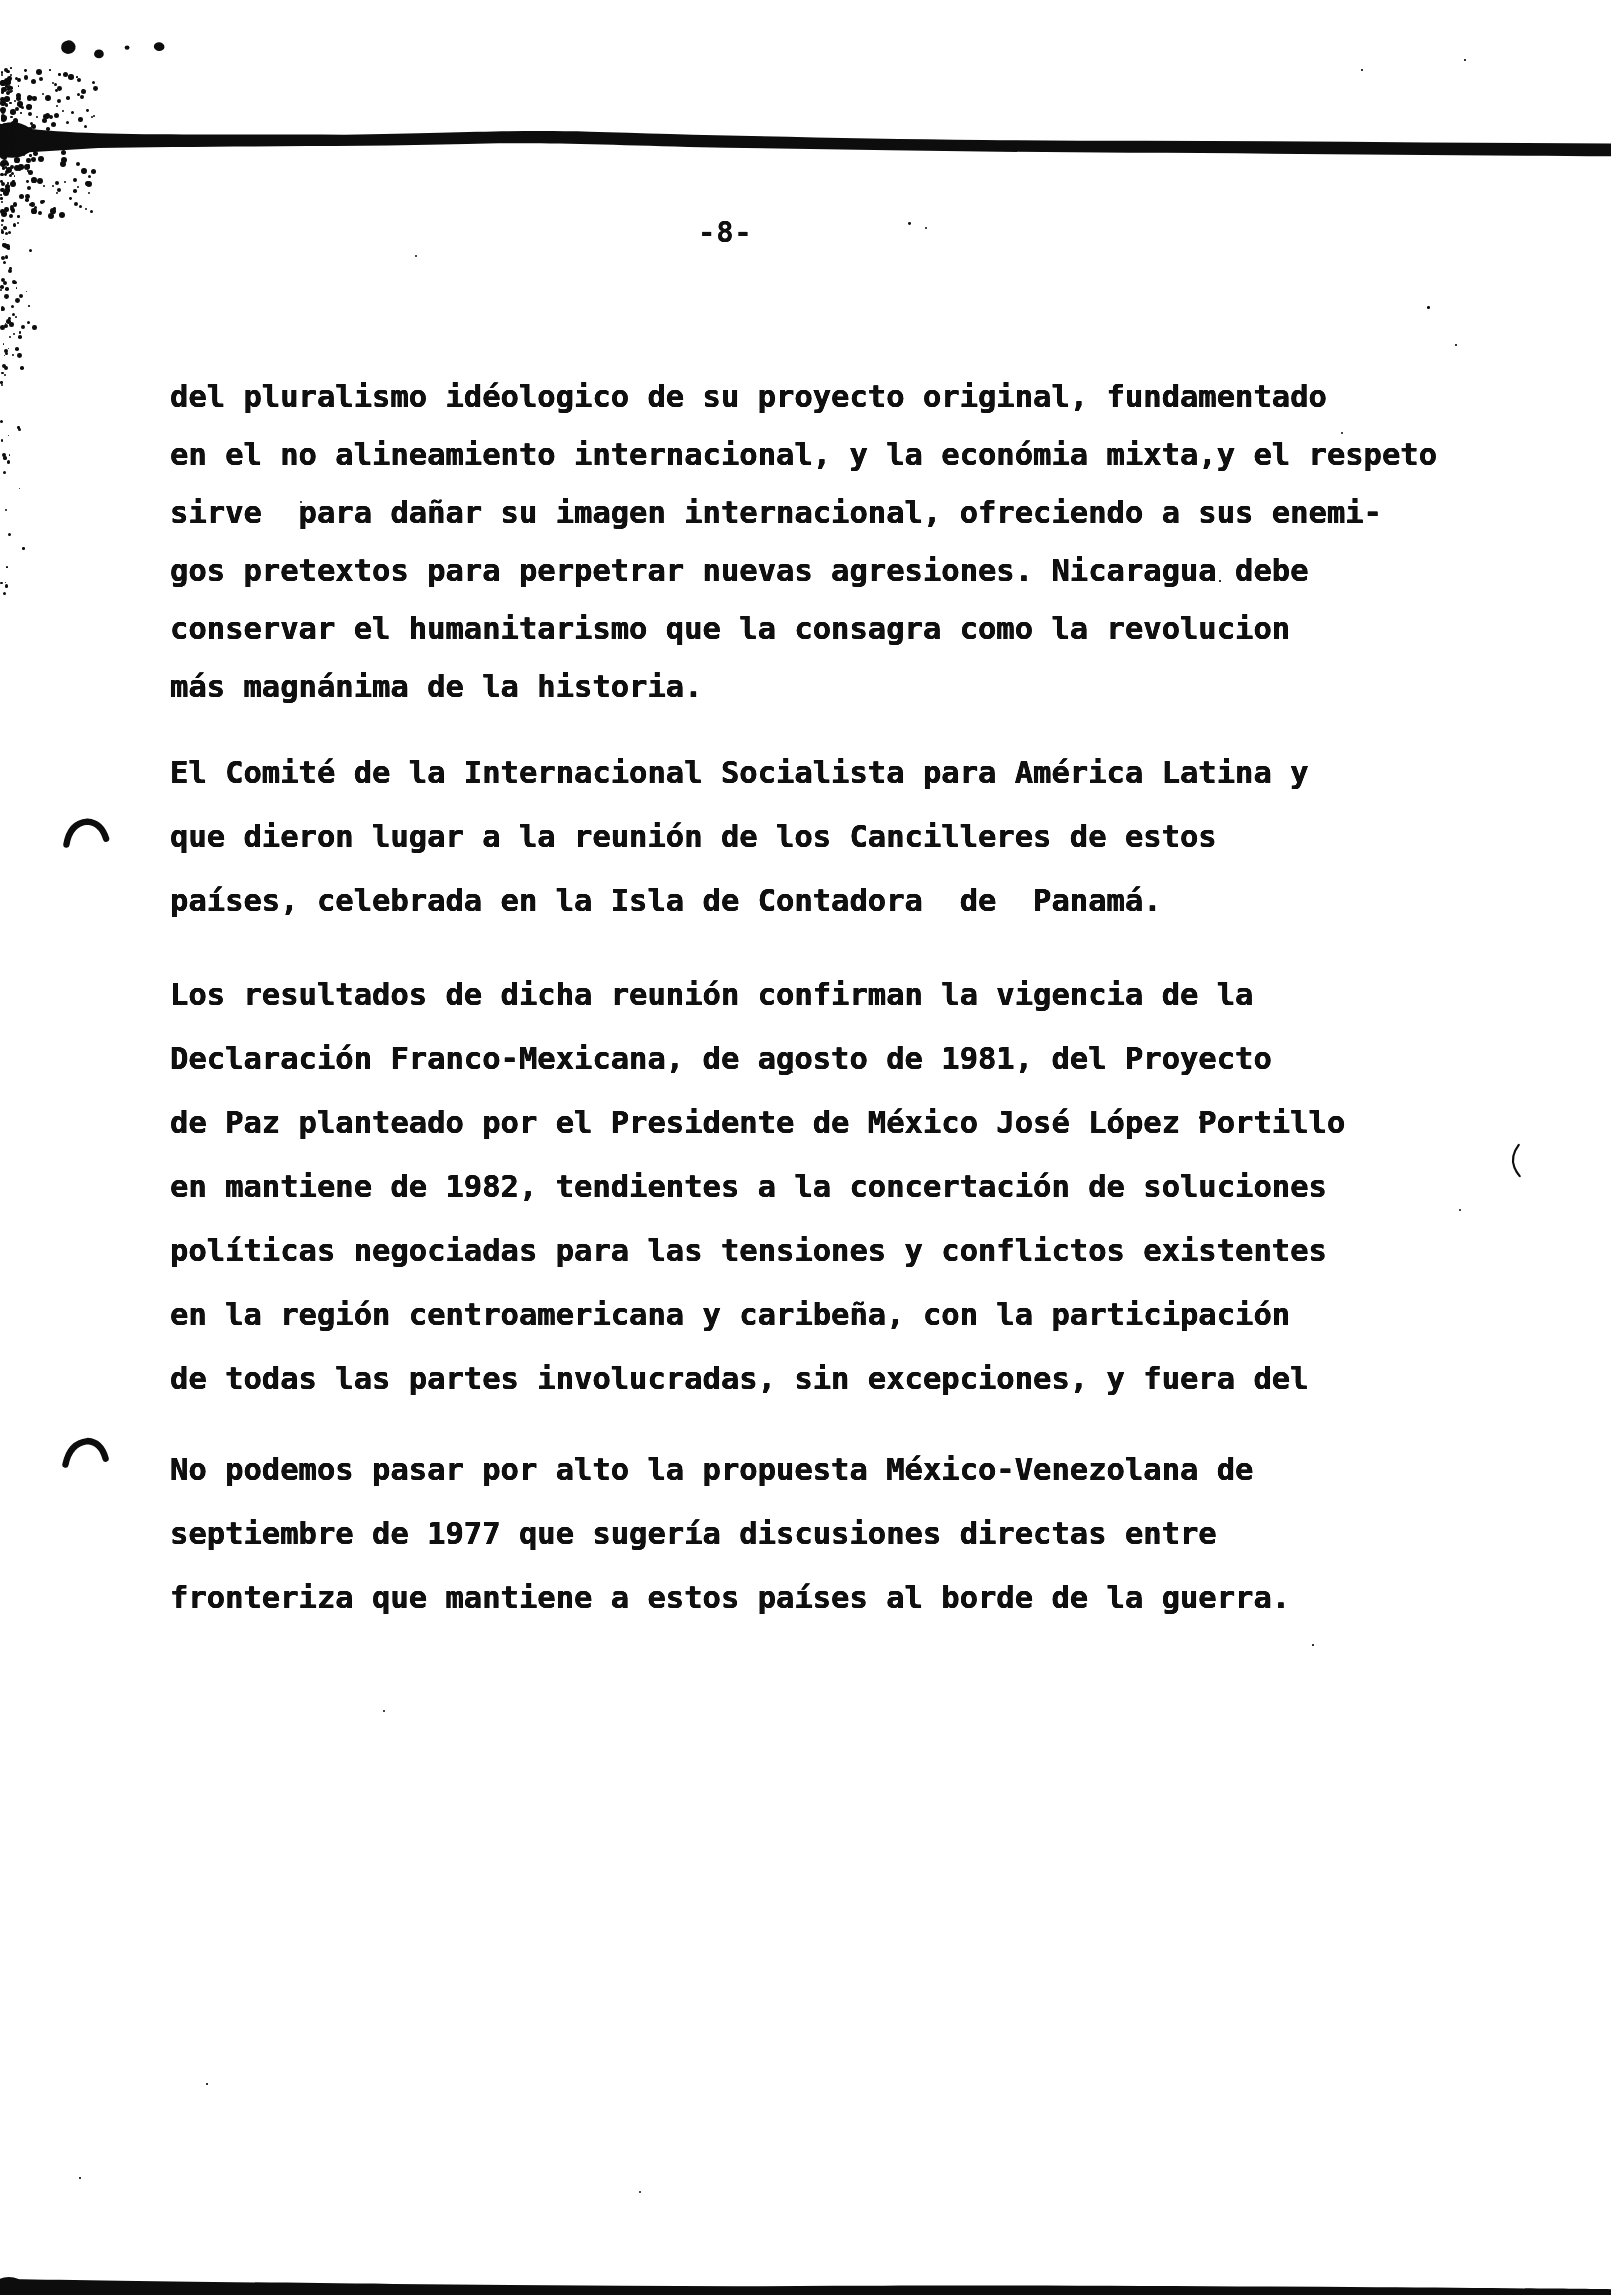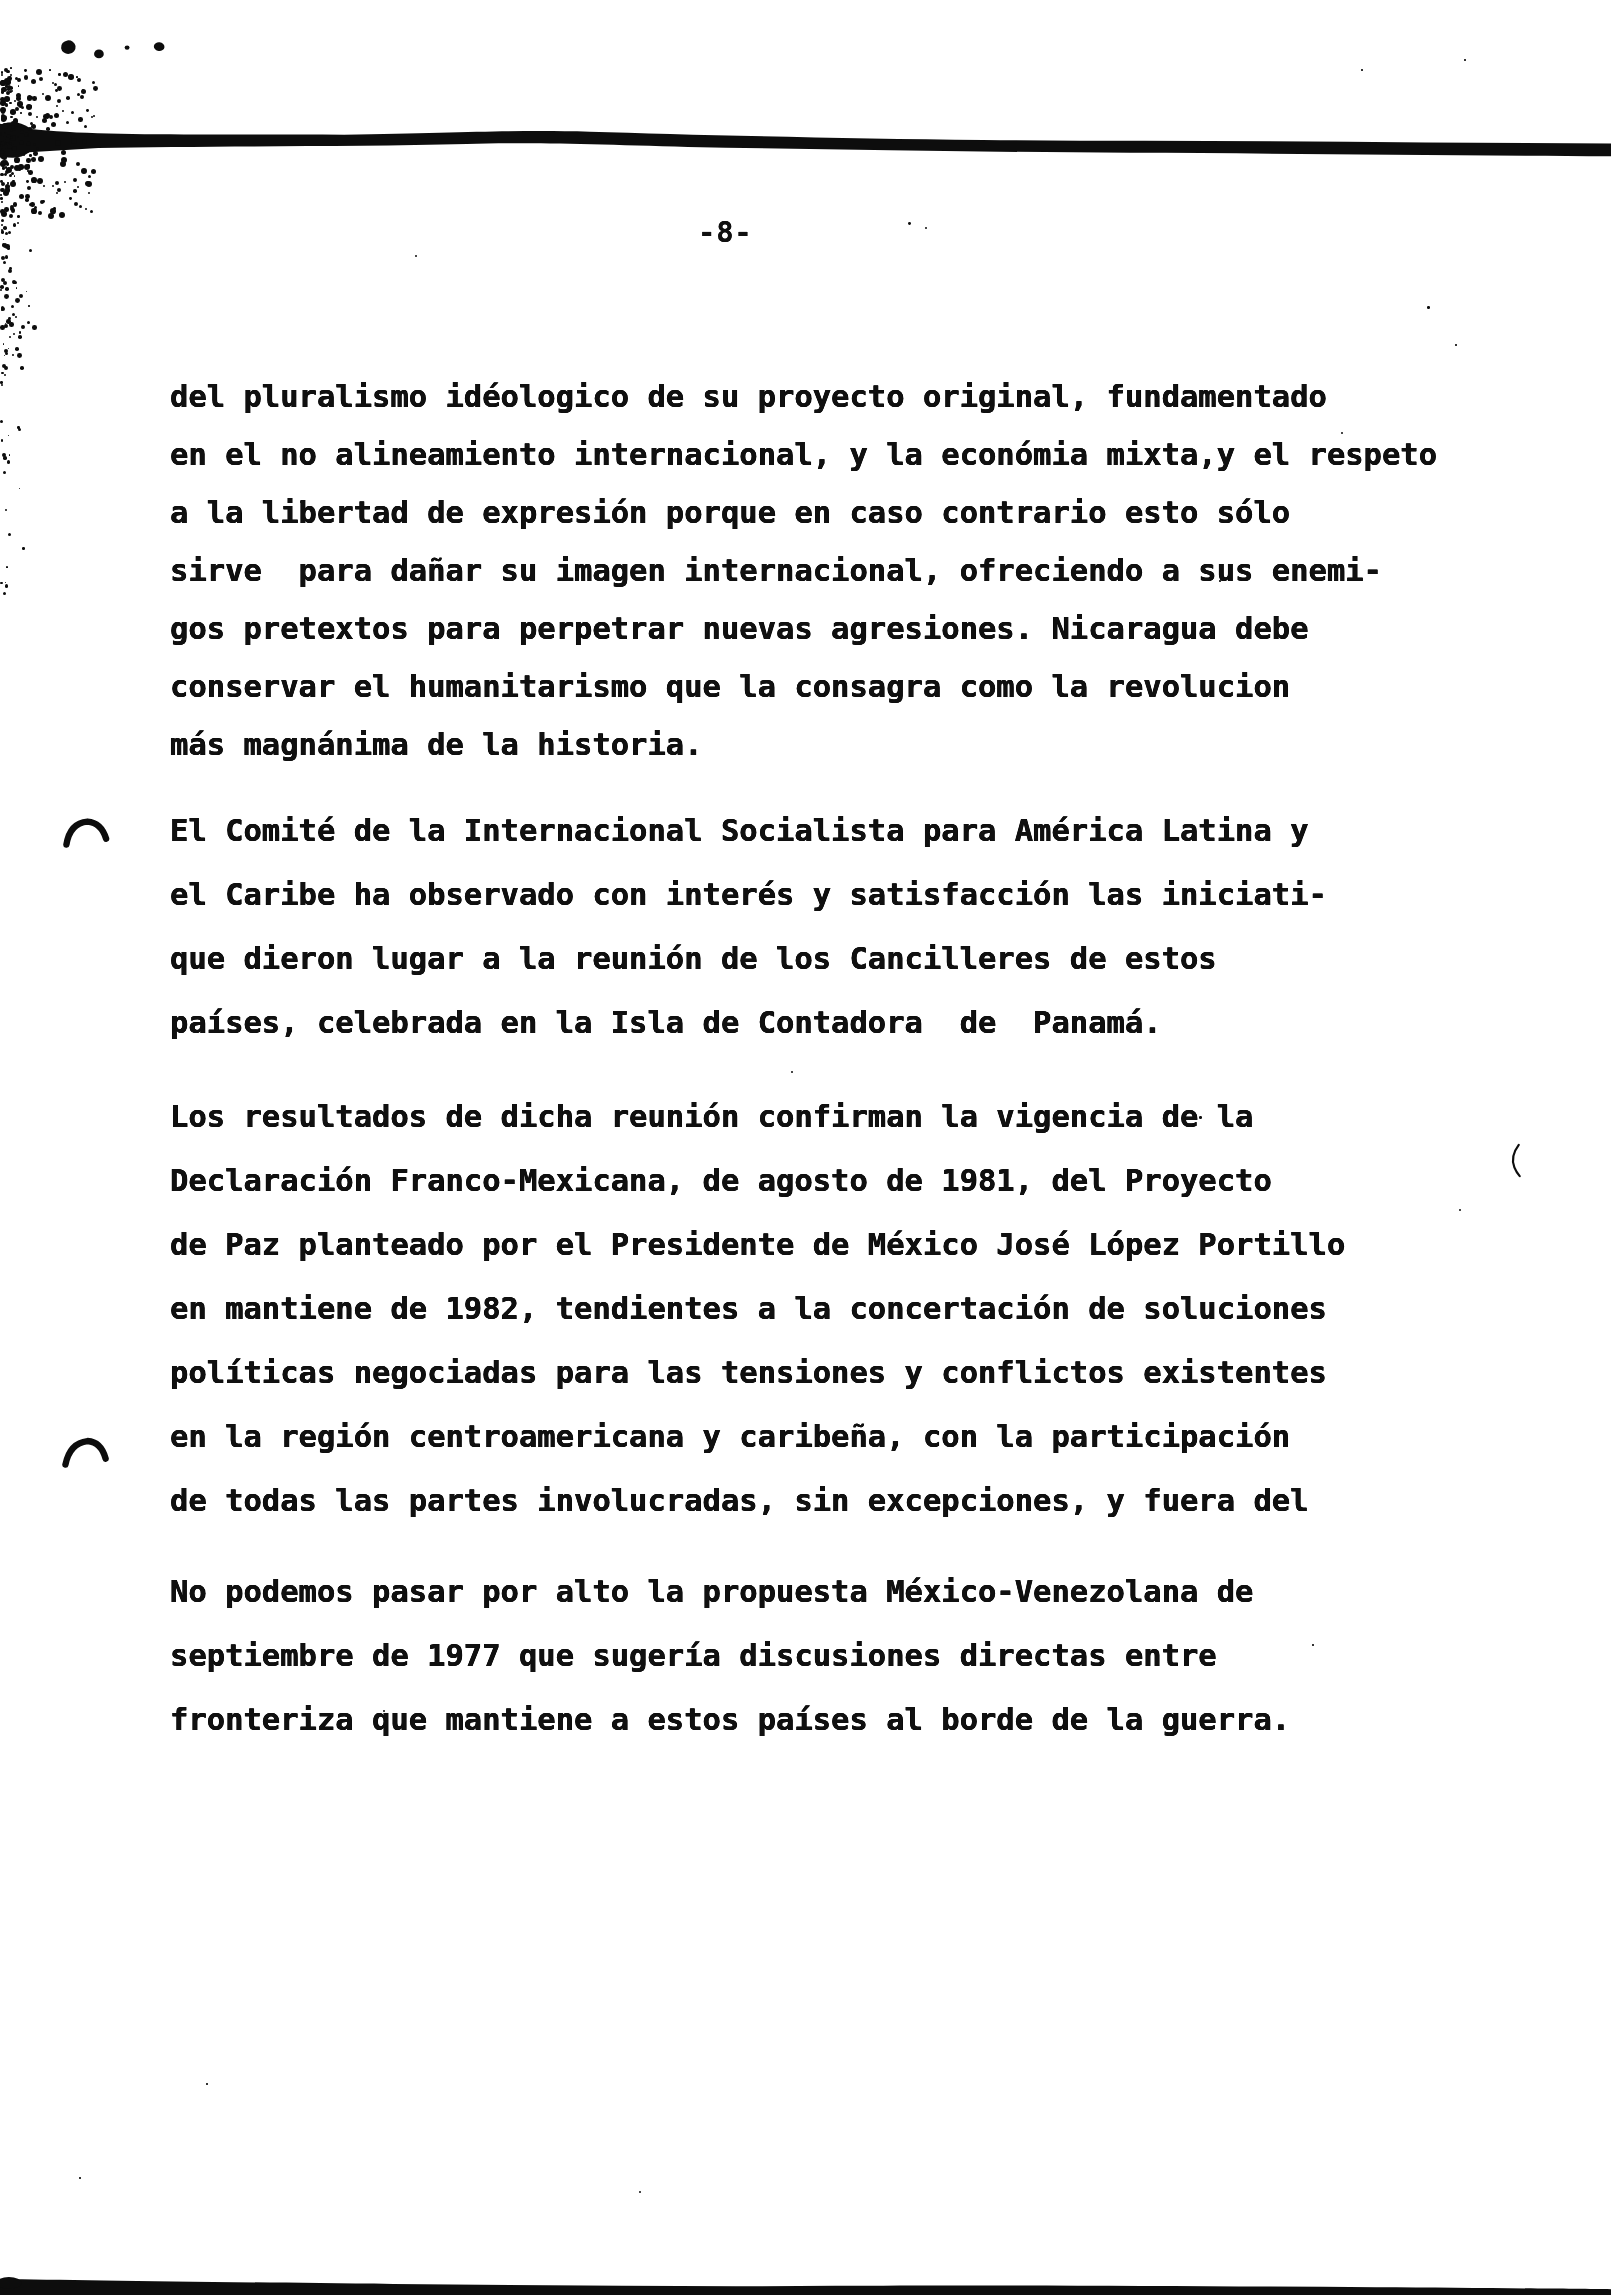--- a/index.html
+++ b/index.html
@@ -425,30 +425,28 @@
 
   <svg class="artifact" style="left:1507px; top:1143px;" width="16.7" height="37" viewBox="0 0 34 76">
     <path d="M24,4 Q6,28 15,50 Q19,60 26,68" fill="none" stroke="#0d0d0d" stroke-width="4.5" stroke-linecap="round"></path>
   </svg>
 
   <div class="text-block">
 
     <div class="para p1">
       <div class="line">del pluralismo idéologico de su proyecto original, fundamentado</div>
       <div class="line">en el no alineamiento internacional, y la económia mixta,y el respeto</div>
-      <div class="line">a la libertad de expresión porque en caso contrario esto sólo</div>
       <div class="line">sirve  para dañar su imagen internacional, ofreciendo a sus enemi-</div>
       <div class="line">gos pretextos para perpetrar nuevas agresiones. Nicaragua debe</div>
       <div class="line">conservar el humanitarismo que la consagra como la revolucion</div>
       <div class="line">más magnánima de la historia.</div>
     </div>
 
     <div class="para p2">
       <div class="line">El Comité de la Internacional Socialista para América Latina y</div>
-      <div class="line">el Caribe ha observado con interés y satisfacción las iniciati-</div>
       <div class="line">que dieron lugar a la reunión de los Cancilleres de estos</div>
       <div class="line">países, celebrada en la Isla de Contadora  de  Panamá.</div>
     </div>
 
     <div class="para p3">
       <div class="line">Los resultados de dicha reunión confirman la vigencia de la</div>
       <div class="line">Declaración Franco-Mexicana, de agosto de 1981, del Proyecto</div>
       <div class="line">de Paz planteado por el Presidente de México José López Portillo</div>
       <div class="line">en mantiene de 1982, tendientes a la concertación de soluciones</div>
       <div class="line">políticas negociadas para las tensiones y conflictos existentes</div>

